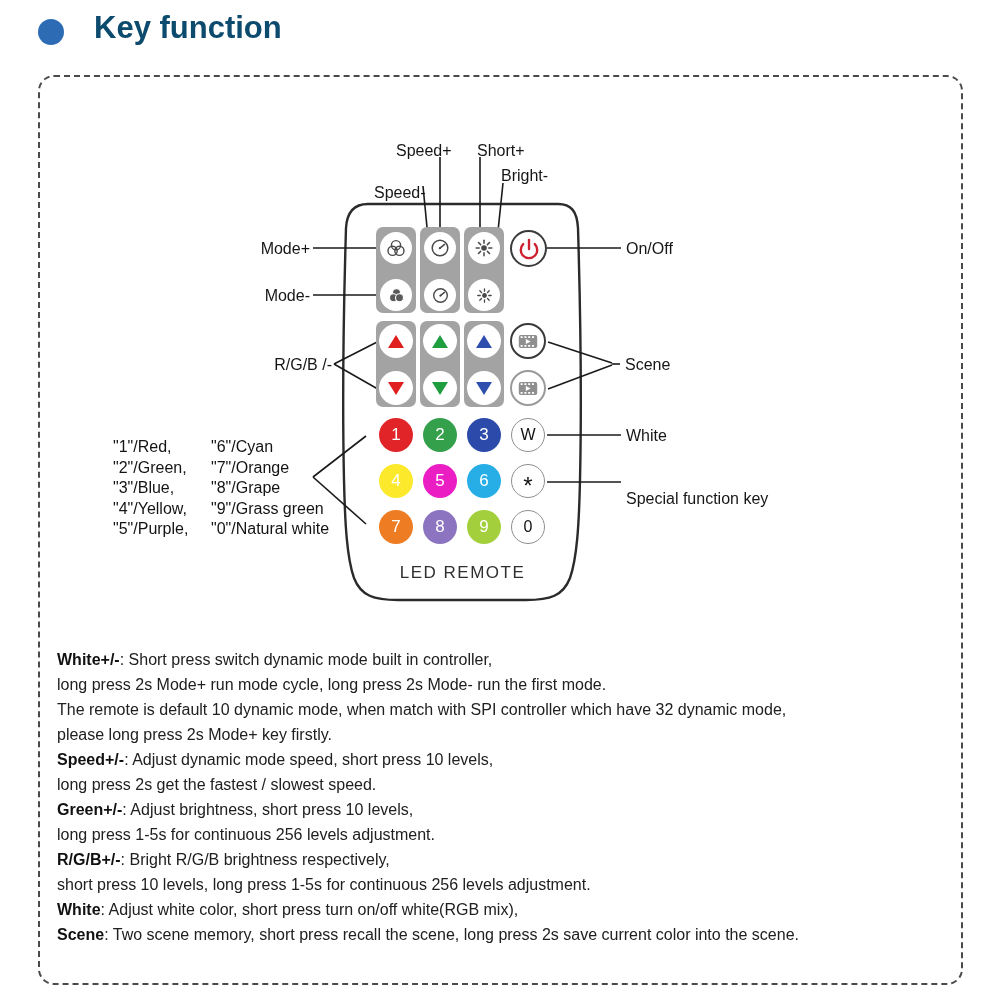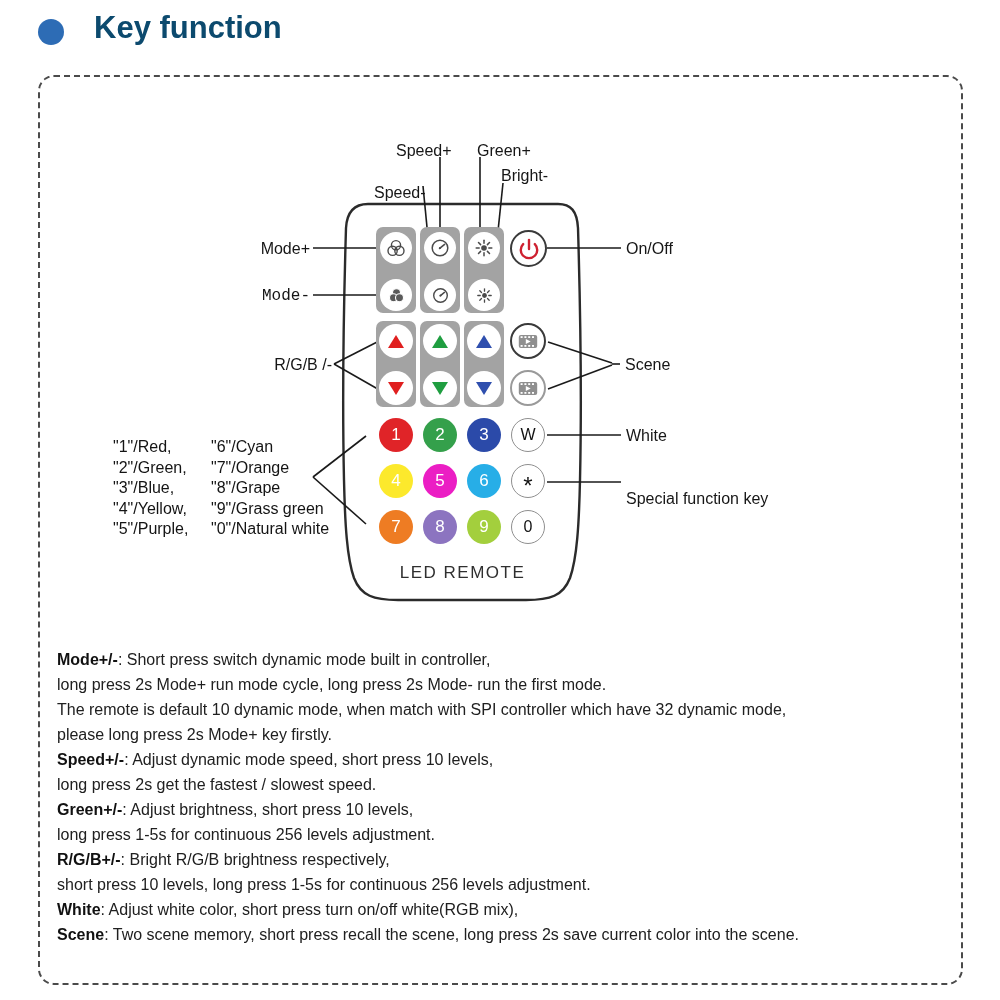--- a/index.html
+++ b/index.html
@@ -91,25 +91,25 @@
       <path d="M548 342 L612 363"></path>
       <path d="M548 389 L612 365"></path>
       <path d="M612 364 H620"></path>
       <path d="M547 435 H621"></path>
       <path d="M547 482 H621"></path>
     </g>
   </svg>
 
   <div class="lbl" style="left:396px;top:142px;">Speed+</div>
   <div class="lbl" style="left:374px;top:168px;margin-top:16px;">Speed-</div>
-  <div class="lbl" style="left:477px;top:142px;">Green+</div>
+  <div class="lbl" style="left:477px;top:142px;">Short+</div>
   <div class="lbl" style="left:501px;top:167px;">Bright-</div>
 
   <div class="lbl ra" style="left:255px;top:240px;width:55px;">Mode+</div>
-  <div class="lbl ra" style="left:255px;top:287px;width:55px;font-family:Liberation Mono, monospace;">Mode-</div>
+  <div class="lbl ra" style="left:255px;top:287px;width:55px;">Mode-</div>
   <div class="lbl ra" style="left:244px;top:356px;width:88px;">R/G/B /-</div>
 
   <div class="lbl" style="left:626px;top:240px;">On/Off</div>
   <div class="lbl" style="left:625px;top:356px;">Scene</div>
   <div class="lbl" style="left:626px;top:427px;">White</div>
   <div class="lbl" style="left:626px;top:490px;">Special function key</div>
 
   <div class="ckey">
     <div class="row">
         <span class="c1">"1"/Red,</span>
@@ -277,21 +277,21 @@
       </div>
     <div class="key" style="background: rgb(238, 124, 35);">7</div>
     <div class="key" style="background: rgb(140, 116, 192);">8</div>
     <div class="key" style="background: rgb(163, 207, 61);">9</div>
     <div class="key white-key">0</div>
   </div>
 
   <div class="brand">LED REMOTE</div>
 
   <div class="notes">
-    <div><b>Mode+/-</b><span>: Short press switch dynamic mode built in controller,</span></div>
+    <div><b>White+/-</b><span>: Short press switch dynamic mode built in controller,</span></div>
     <div><b></b><span>long press 2s Mode+ run mode cycle, long press 2s Mode- run the first mode.</span></div>
     <div><b></b><span>The remote is default 10 dynamic mode, when match with SPI controller which have 32 dynamic mode,</span></div>
     <div><b></b><span>please long press 2s Mode+ key firstly.</span></div>
     <div><b>Speed+/-</b><span>: Adjust dynamic mode speed, short press 10 levels,</span></div>
     <div><b></b><span>long press 2s get the fastest / slowest speed.</span></div>
     <div><b>Green+/-</b><span>: Adjust brightness, short press 10 levels,</span></div>
     <div><b></b><span>long press 1-5s for continuous 256 levels adjustment.</span></div>
     <div><b>R/G/B+/-</b><span>: Bright R/G/B brightness respectively,</span></div>
     <div><b></b><span>short press 10 levels, long press 1-5s for continuous 256 levels adjustment.</span></div>
     <div><b>White</b><span>: Adjust white color, short press turn on/off white(RGB mix),</span></div>

